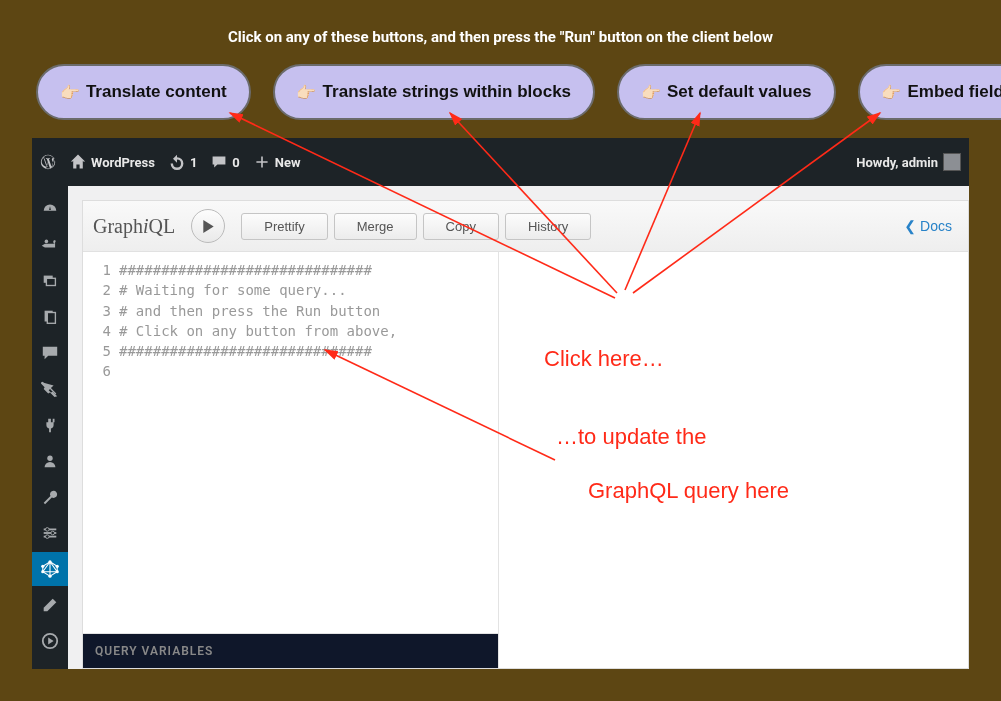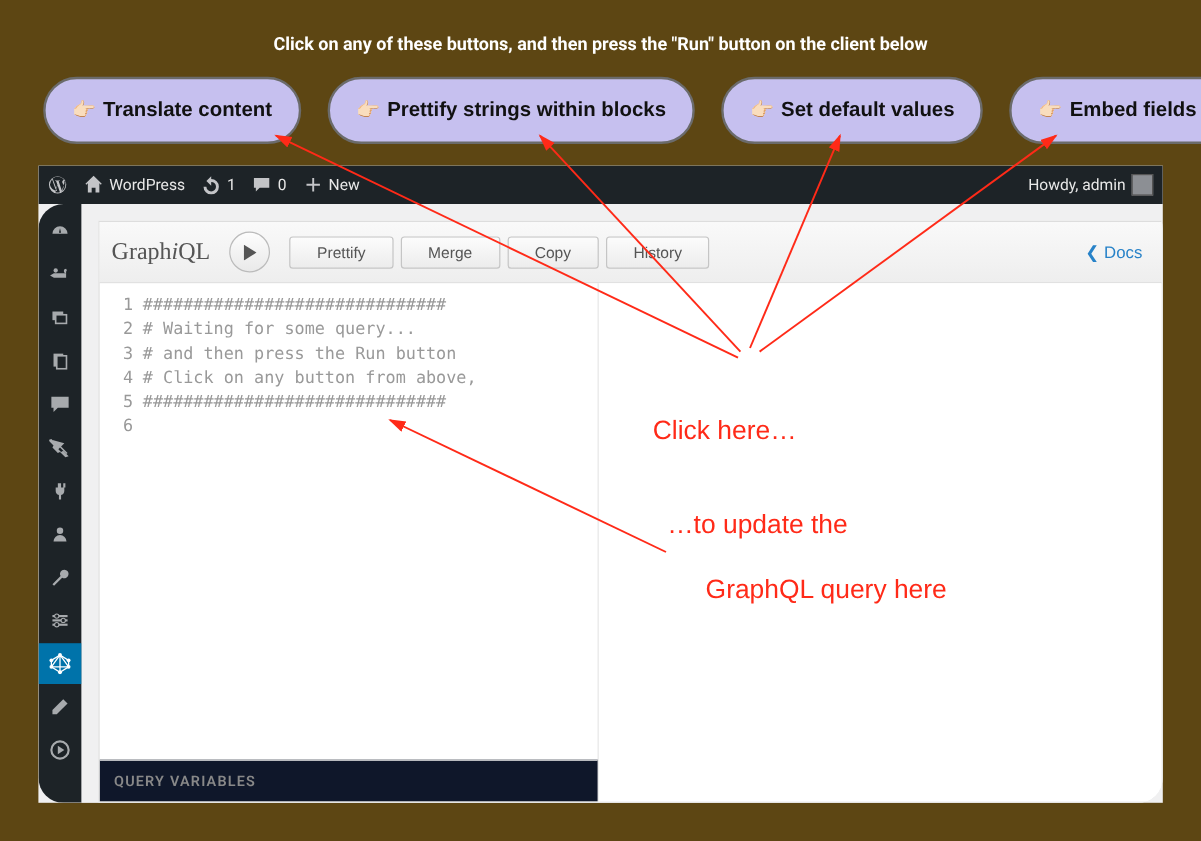--- a/index.html
+++ b/index.html
@@ -55,42 +55,43 @@
     background: #f0f0f1;
     display: flex;
     flex-direction: column;
     overflow: hidden;
   }
 
   
   .adminbar {
     background: #1d2327;
     color: #ddd;
-    height: 32px;
+    height: 48px;
     display: flex;
     align-items: center;
     padding: 0 8px;
     font-size: 13px;
     gap: 14px;
+    font-weight: bold;
   }
   .adminbar .sep { flex: 1; }
   .adminbar-item {
     display: inline-flex;
     align-items: center;
     gap: 5px;
     color: #e8e8e8;
     cursor: pointer;
   }
   .adminbar svg { width:16px; height:16px; fill:#c3c4c7; }
   .avatar {
     width: 18px; height: 18px; background: #8c8f94; border: 1px solid #555;
   }
 
   
-  .wp-body { display:flex; flex:1; overflow:hidden;border-radius:21px; }
+  .wp-body { display:flex; flex:1; overflow:hidden; }
   .sidebar {
     width: 36px;
     background: #1d2327;
     display: flex;
     flex-direction: column;
     align-items: center;
     padding-top: 6px;
     gap: 2px;
   }
   .sidebar .sb-item {
@@ -178,21 +179,21 @@
 
 <div class="top-instruction">Click on any of these buttons, and then press the "Run" button on the client below</div>
 
 <div class="pill-row">
   <button class="pill">
     <span class="hand">👉🏻</span>
     <span>Translate content</span>
   </button>
   <button class="pill">
     <span class="hand">👉🏻</span>
-    <span>Prettify strings within blocks</span>
+    <span>Translate strings within blocks</span>
   </button>
   <button class="pill">
     <span class="hand">👉🏻</span>
     <span>Set default values</span>
   </button>
   <button class="pill last">
     <span class="hand">👉🏻</span>
     <span>Embed fields</span>
   </button>
 </div>

